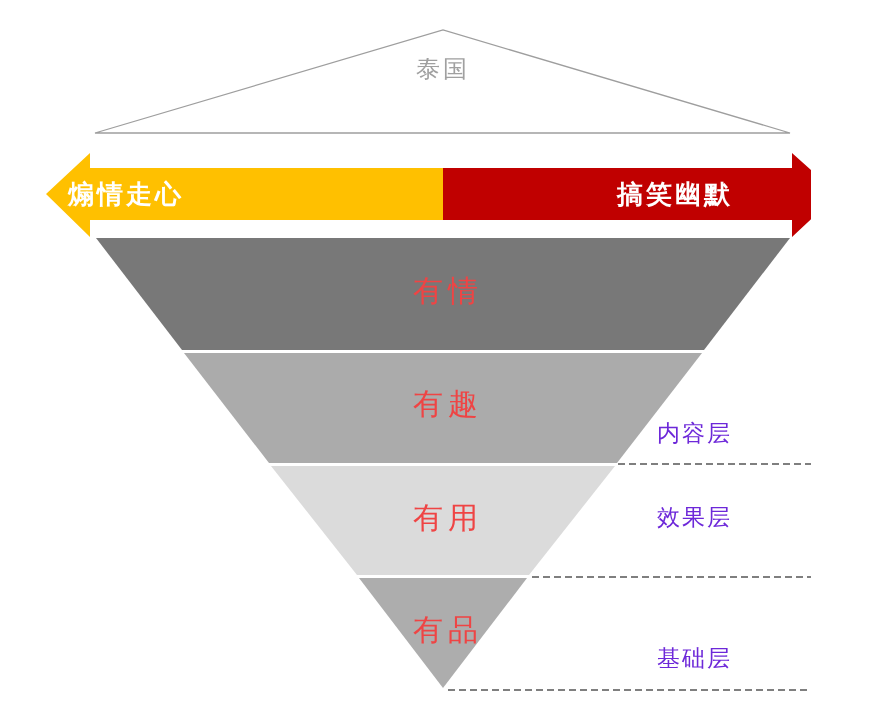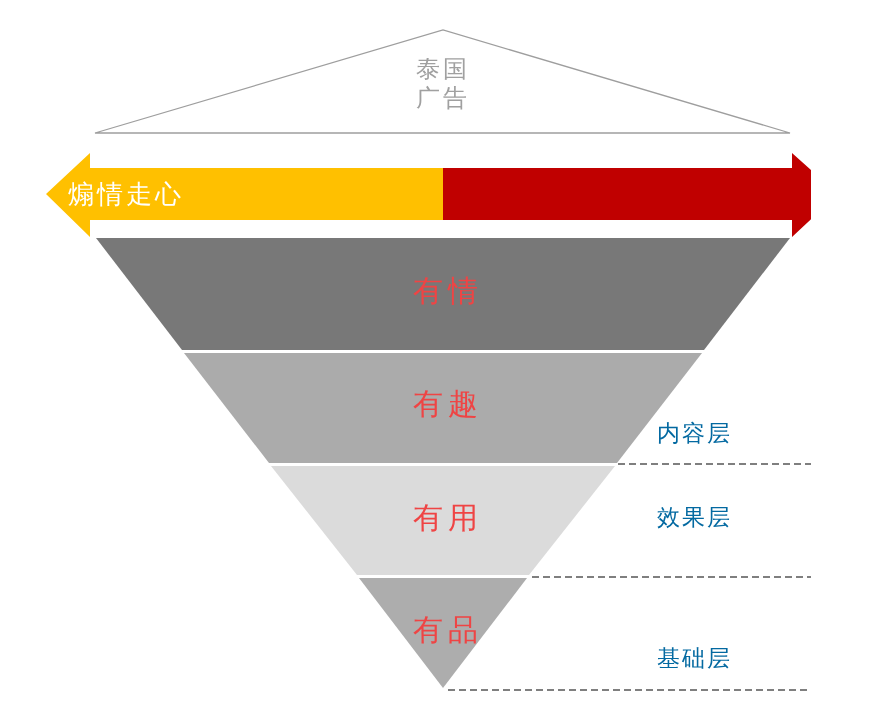--- a/index.html
+++ b/index.html
@@ -15,36 +15,37 @@
   .apex-label{
     left:383px;top:54px;width:120px;
     text-align:center;
     font-size:24px;line-height:29px;letter-spacing:3px;
     color:#a0a0a0;
   }
   .arrow-label{
     top:179px;
     font-size:26px;line-height:30px;letter-spacing:3px;
     color:#ffffff;
+    font-weight:bold;
   }
   .arrow-label.left{left:68px;}
   .arrow-label.right{right:78px;}
   .funnel-label{
     left:0;width:896px;text-align:center;
     font-size:30px;line-height:32px;letter-spacing:5px;
     color:#ef4444;
   }
   .funnel-label.l0{top:275px;}
   .funnel-label.l1{top:388px;}
   .funnel-label.l2{top:502px;}
   .funnel-label.l3{top:614px;}
   .annot-label{
     right:79px;
     font-size:23px;line-height:26px;letter-spacing:2px;
-    color:#0369a1;
+    color:#6d28d9;
   }
   .annot-label.a0{top:420px;}
   .annot-label.a1{top:504px;}
   .annot-label.a2{top:645px;}
 </style>
 </head>
 <body>
 
 <div id="canvas">
 
@@ -61,24 +62,24 @@
     <polygon points="271,466 615,466 529,575 357,575" fill="#DBDBDB"></polygon>
     <polygon points="359,578 527,578 443,688" fill="#ADADAD"></polygon>
 
     <line x1="618" y1="464" x2="817" y2="464" stroke-width="2" stroke-dasharray="7 4" stroke="#7F7F7F"></line>
     <line x1="532" y1="577" x2="817" y2="577" stroke-width="2" stroke-dasharray="7 4" stroke="#7F7F7F"></line>
     <line x1="448" y1="690" x2="817" y2="690" stroke-width="2" stroke-dasharray="7 4" stroke="#7F7F7F"></line>
   </svg>
 
   <div class="lbl apex-label">
     <div>泰国</div>
-    <div>广告</div>
   </div>
 
   <div class="lbl arrow-label left">煽情走心</div>
+  <div class="lbl arrow-label right">搞笑幽默</div>
 
   <div class="lbl funnel-label l0">有情</div>
   <div class="lbl funnel-label l1">有趣</div>
   <div class="lbl funnel-label l3">有品</div>
   <div class="lbl funnel-label l2">有用</div>
 
   <div class="lbl annot-label a0">内容层</div>
   <div class="lbl annot-label a1">效果层</div>
   <div class="lbl annot-label a2">基础层</div>
 

